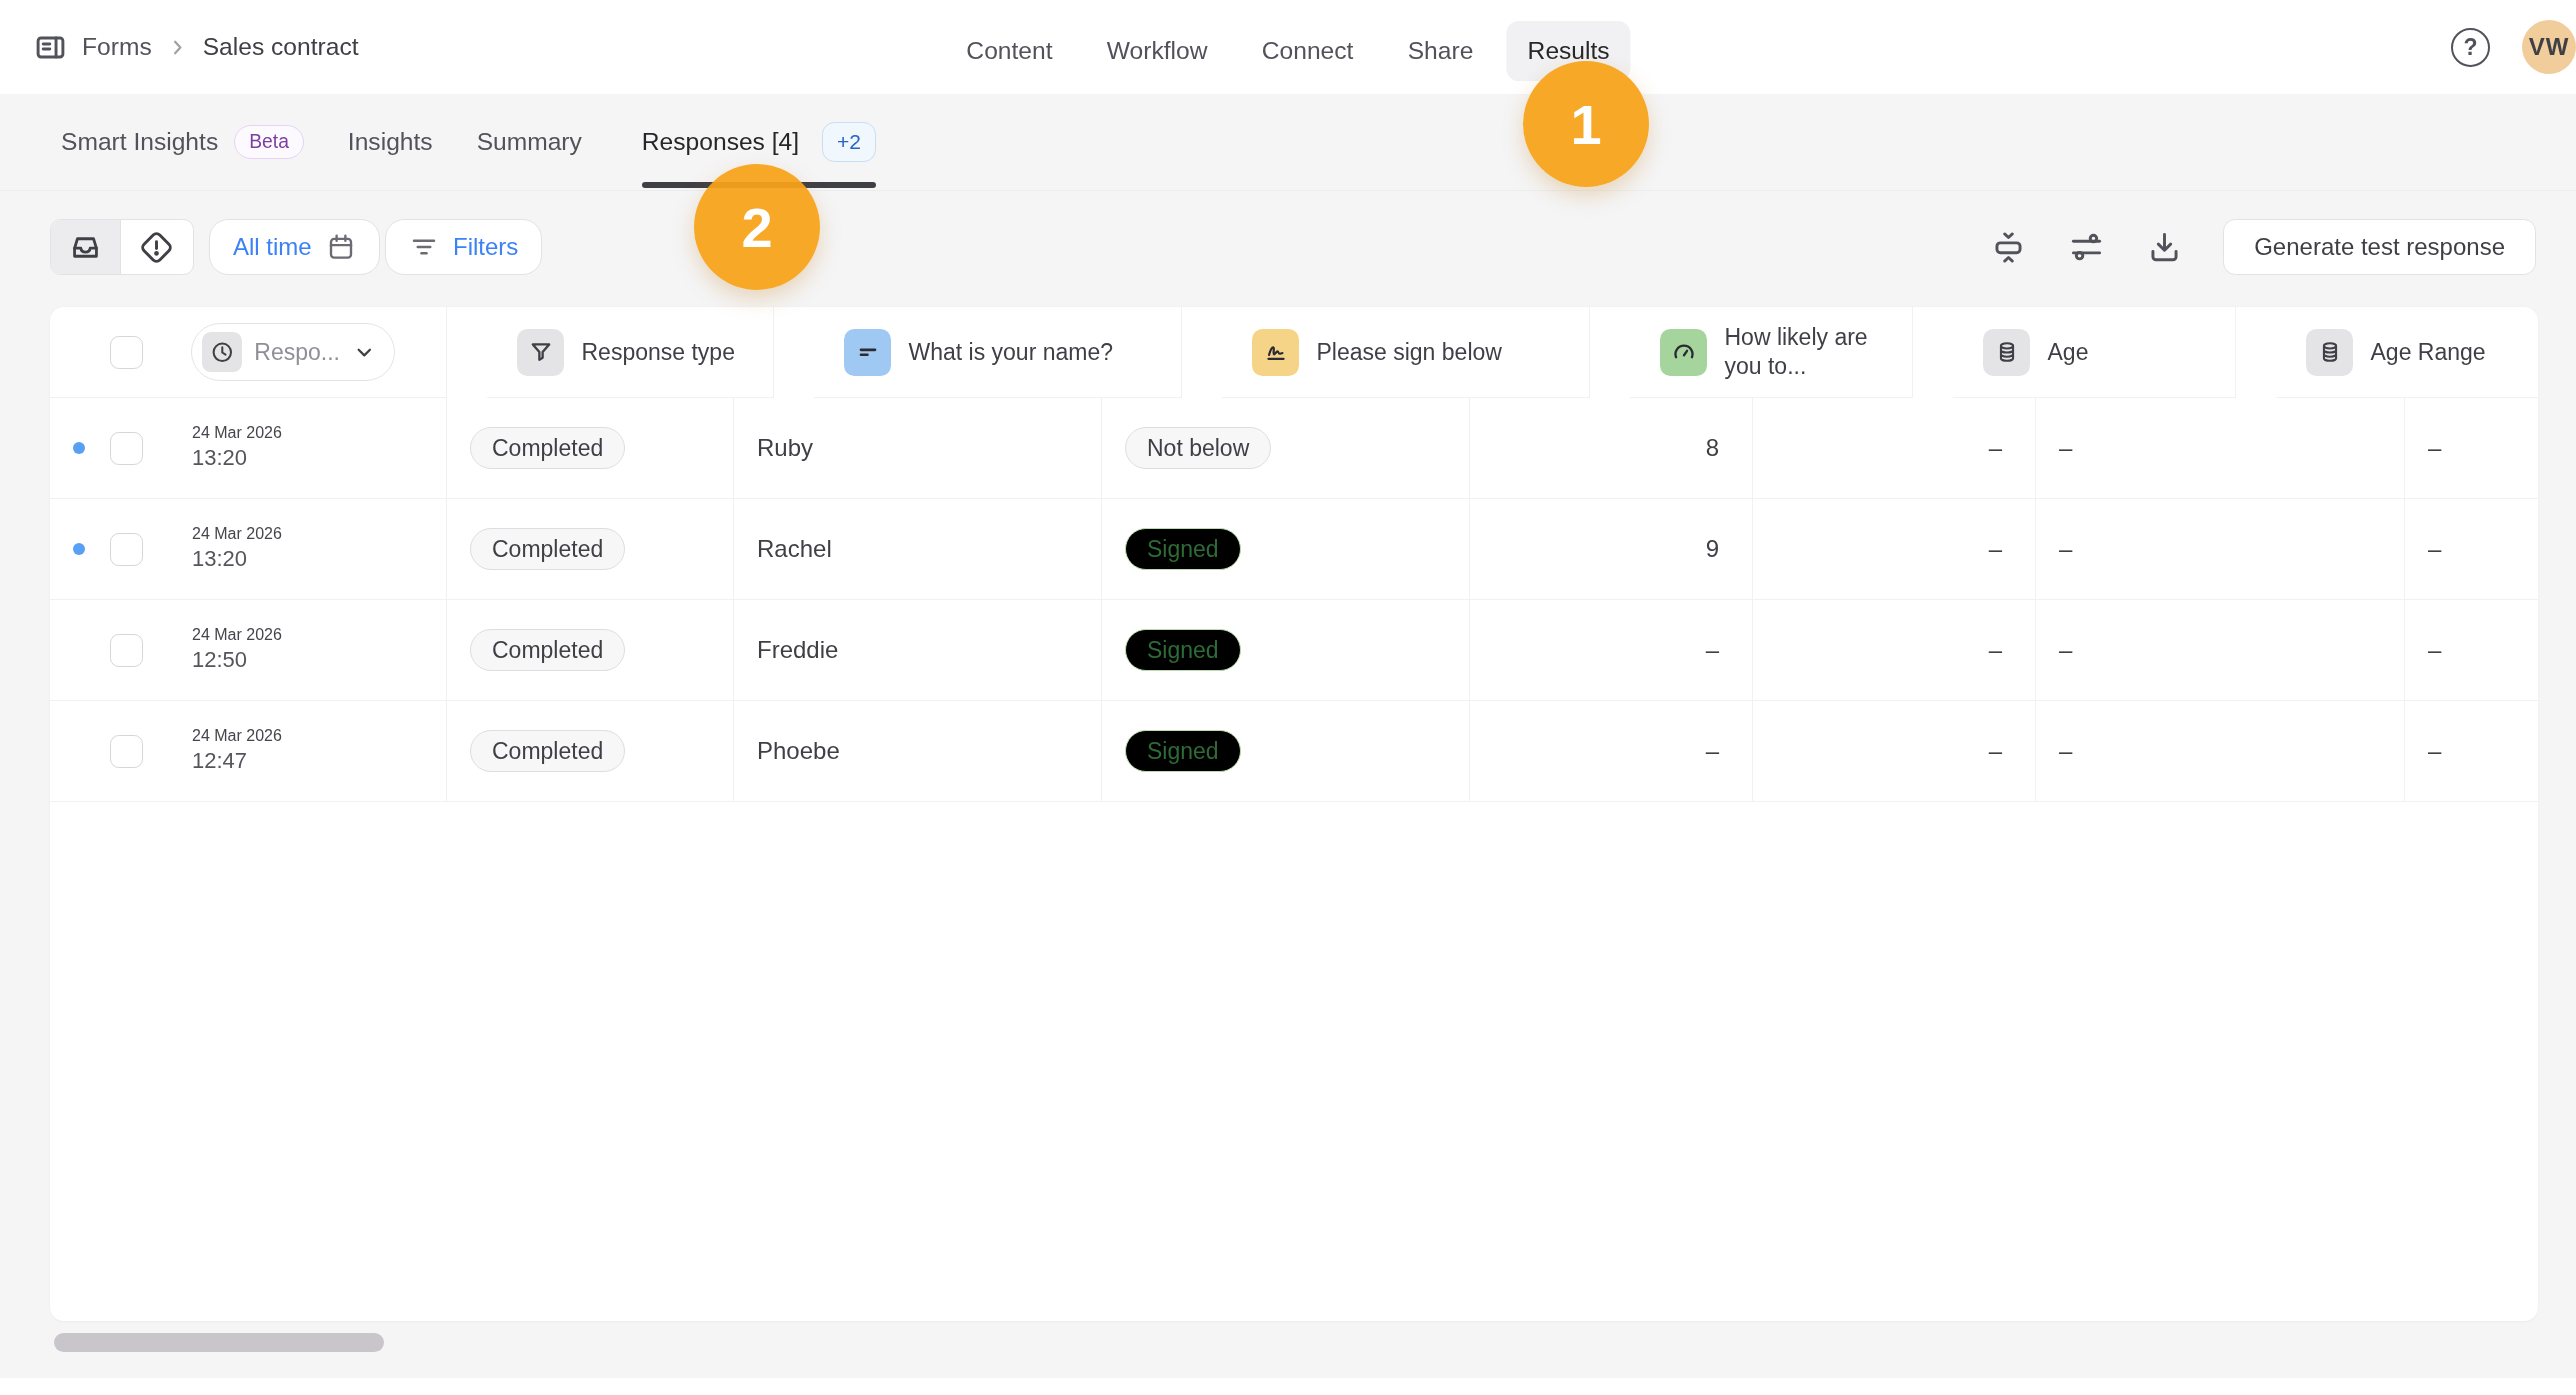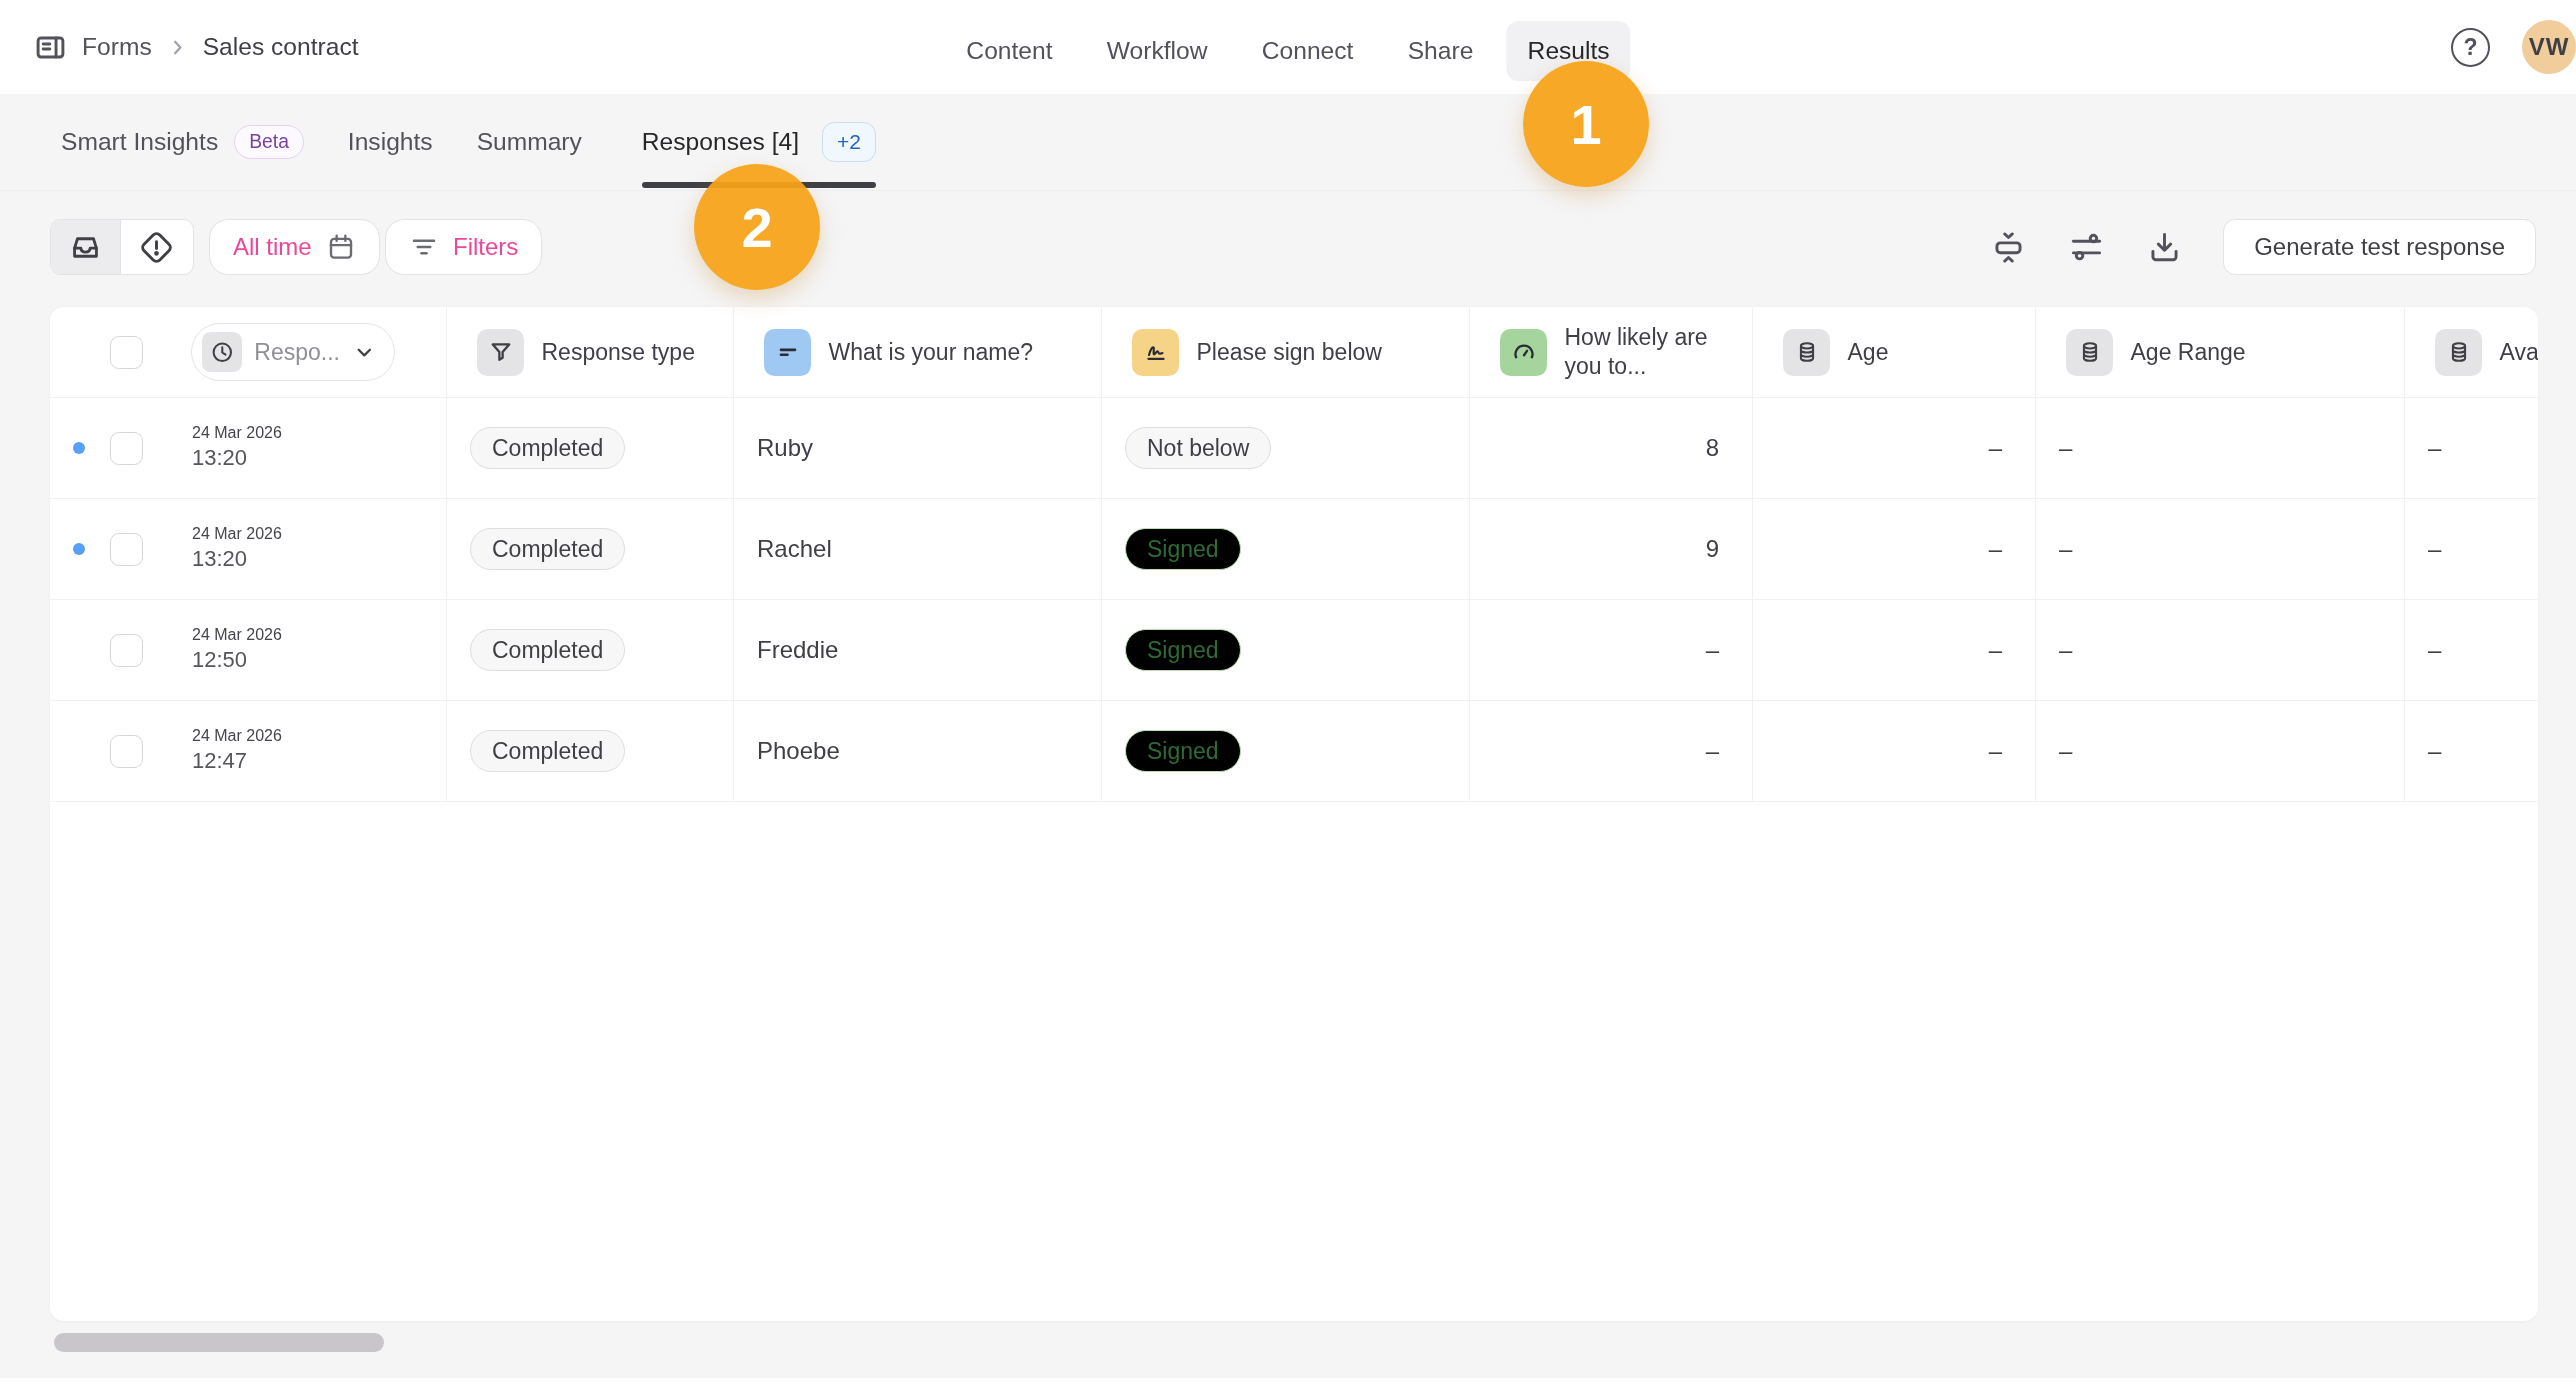--- a/index.html
+++ b/index.html
@@ -89,21 +89,21 @@
     display: flex; align-items: center; padding: 0 16px; gap: 10.5px; flex: none;
   }
   .searchbox input {
     border: none; outline: none; width: 100%; font-size: 24px;
     font-family: "Liberation Sans", sans-serif; color: #3F3F46; background: transparent;
   }
   .searchbox input::placeholder { color: #73737B; }
   .pillbtn {
     height: 56px; background: #fff; border: 1.8px solid #E2E2E4; border-radius: 19.3px;
     display: flex; align-items: center; gap: 14px; padding: 0 23px;
-    font-size: 24px; color: #ec4899; cursor: pointer; white-space: nowrap; flex: none;
+    font-size: 24px; color: #3b82f6; cursor: pointer; white-space: nowrap; flex: none;
   }
   .pillbtn.alltime { margin-left: 15px; }
   .pillbtn.filters { margin-left: 5.3px; }
   .tright { margin-left: auto; display: flex; align-items: center; gap: 39px; }
   .iconbtn { width: 39px; height: 39px; display: flex; align-items: center; justify-content: center; cursor: pointer; }
   .genbtn {
     height: 56px; background: #fff; border: 1.8px solid #E2E2E4; border-radius: 12.3px;
     padding: 0 30px; font-size: 24px; color: #3F3F46; display: flex; align-items: center;
     cursor: pointer; white-space: nowrap;
   }
@@ -113,21 +113,21 @@
     margin: 32px 38px 0 50px; height: 1014px; background: #fff;
     border-radius: 14px; overflow: hidden; box-shadow: 0 0.9px 2.6px rgba(0,0,0,0.04);
   }
   .grid { display: grid; grid-template-columns: 397px 287px 368px 368px 283px 283px 369px minmax(0,1fr); }
   .c {
     display: flex; align-items: center; padding: 0 23px; min-width: 0;
     border-right: 1.8px solid #F1F1F3; border-bottom: 1.8px solid #F1F1F3;
     font-size: 24px; color: #3F3F46; overflow: hidden;
   }
   .c:last-child { border-right: none; }
-  .thead { height: 91px; }
+  .thead { height: 91px; gap: 40px; }
   .thead .c { padding: 0 16px 0 30px; gap: 17.5px; font-size: 23px; cursor: pointer; }
   .thead .hlabel { line-height: 1.25; white-space: normal; }
   .ibox {
     width: 47px; height: 47px; border-radius: 10.5px; background: #E4E4E7;
     flex: none; display: flex; align-items: center; justify-content: center;
   }
   .ibox.blue { background: #9FC8F3; }
   .ibox.yellow { background: #F5D488; }
   .ibox.green { background: #A5D59D; }
   .selcell { padding-left: 60px !important; position: relative; }

